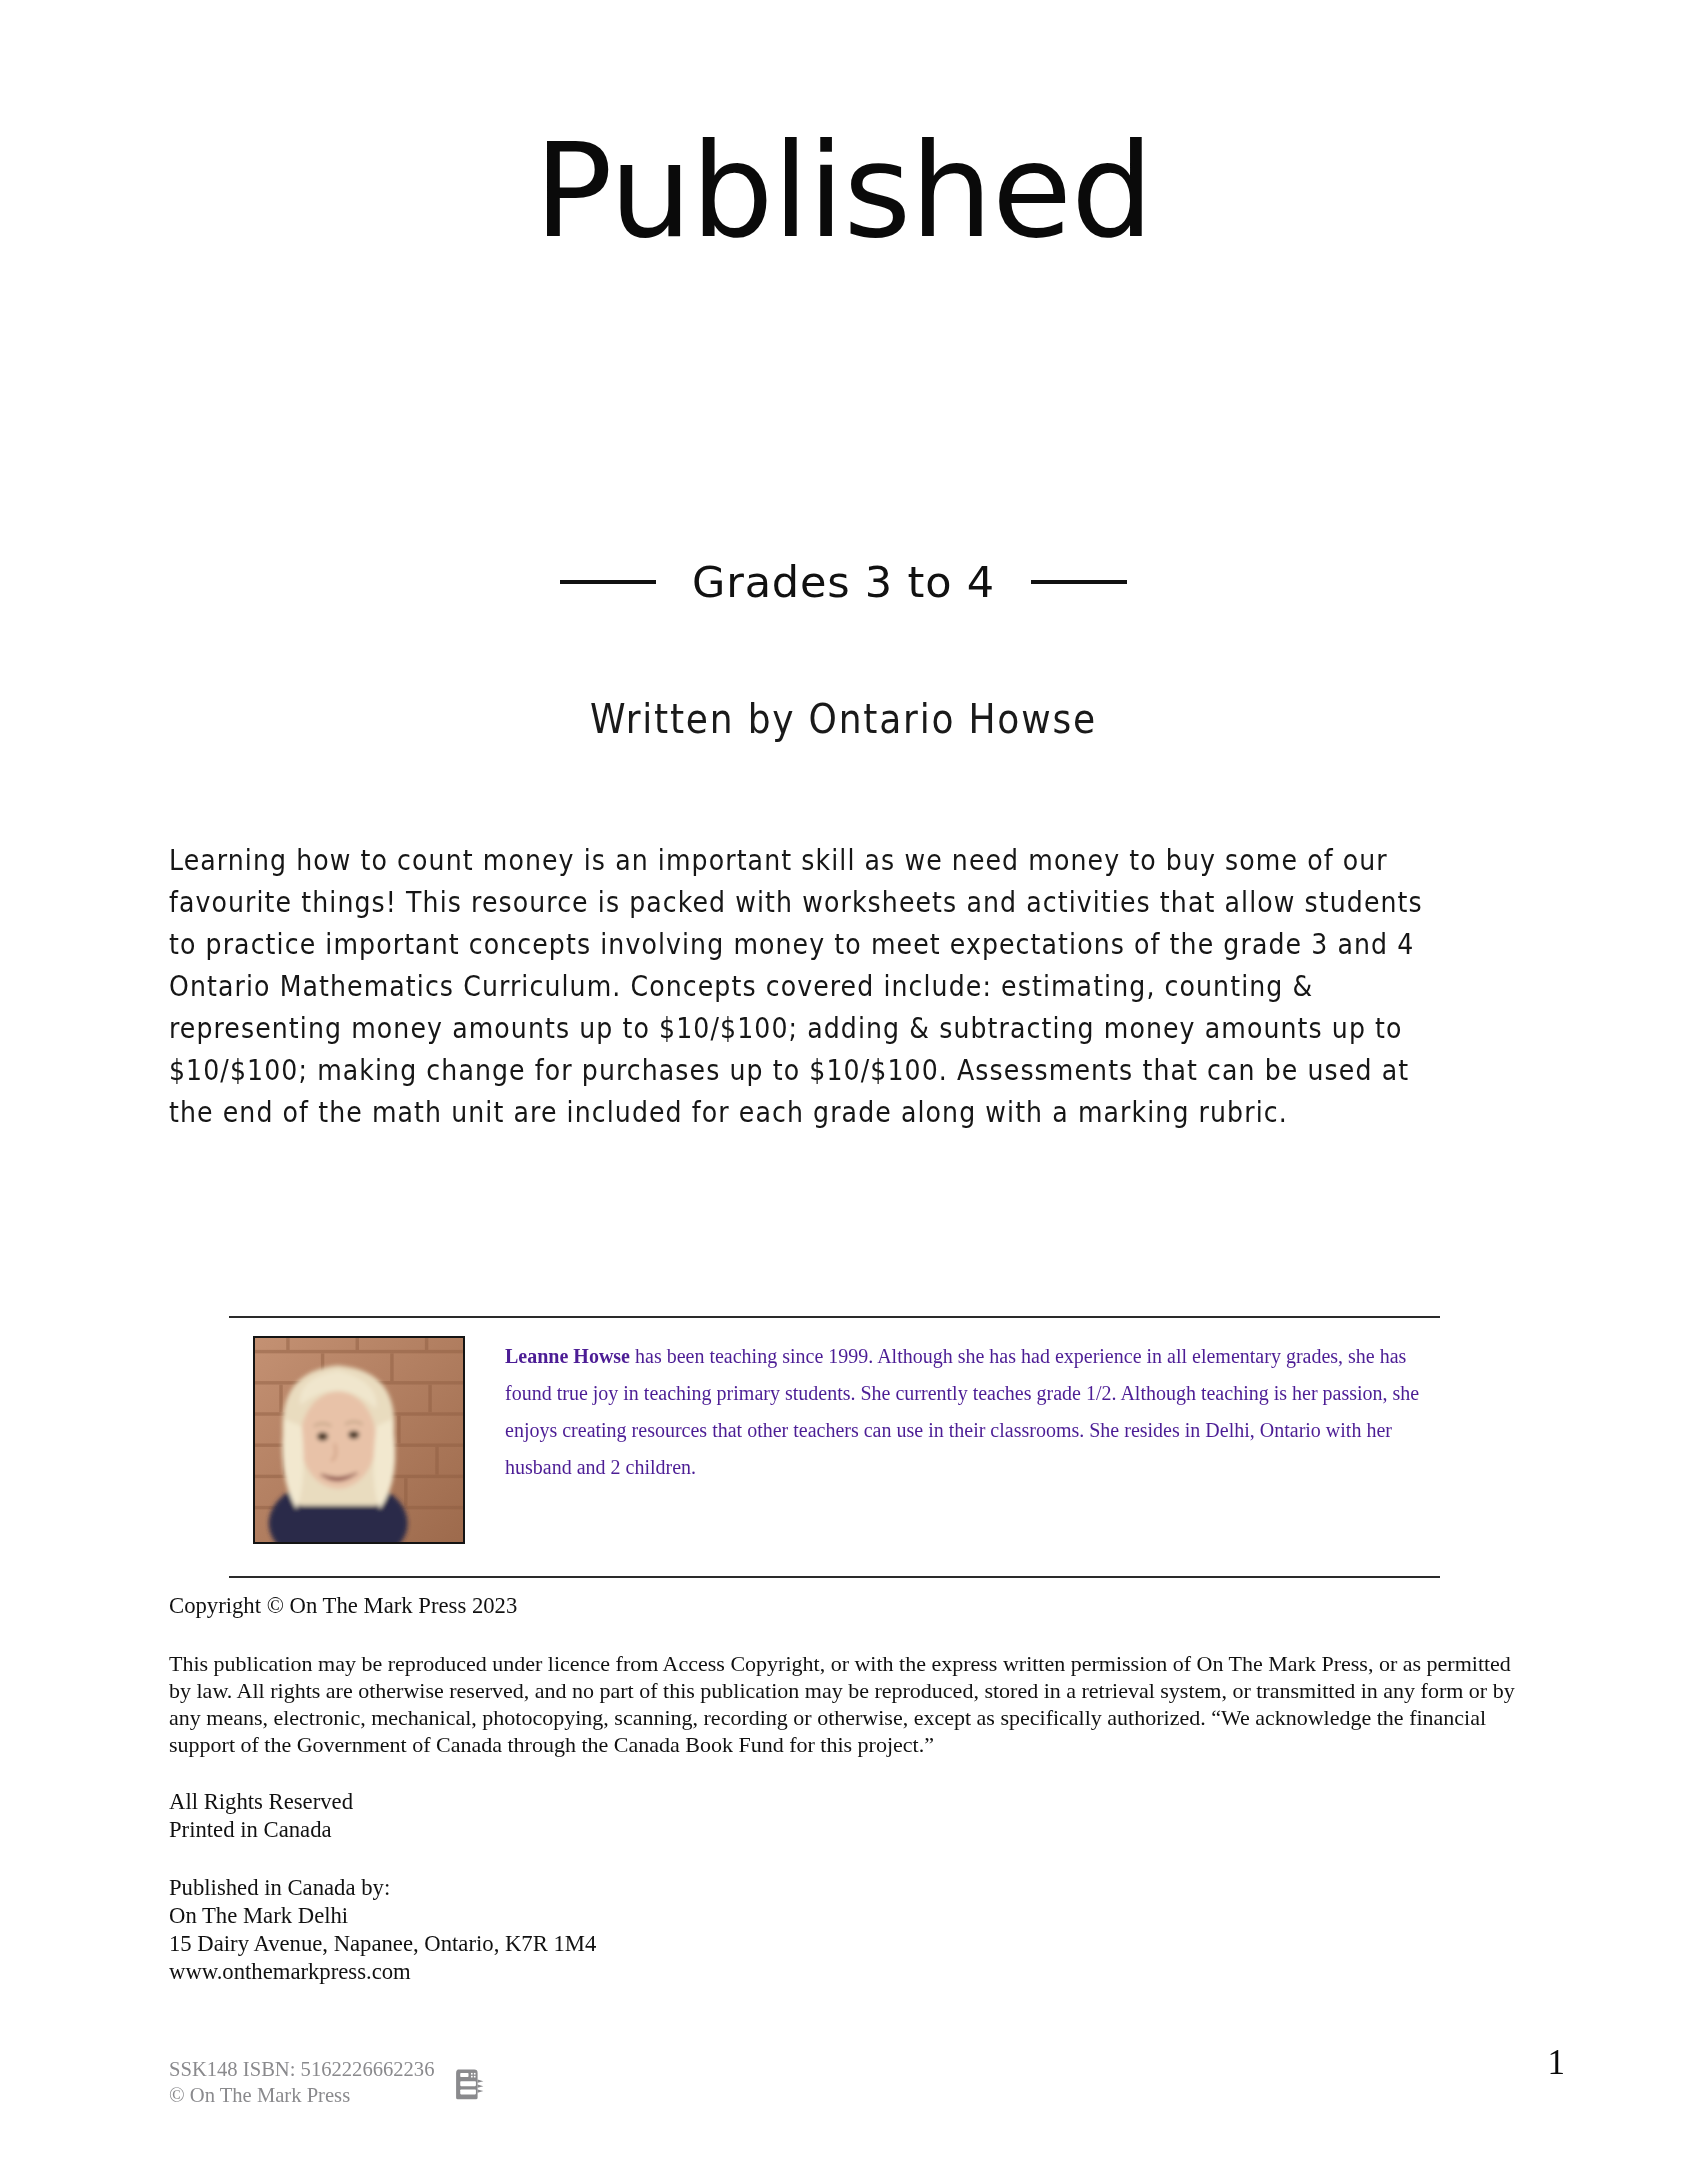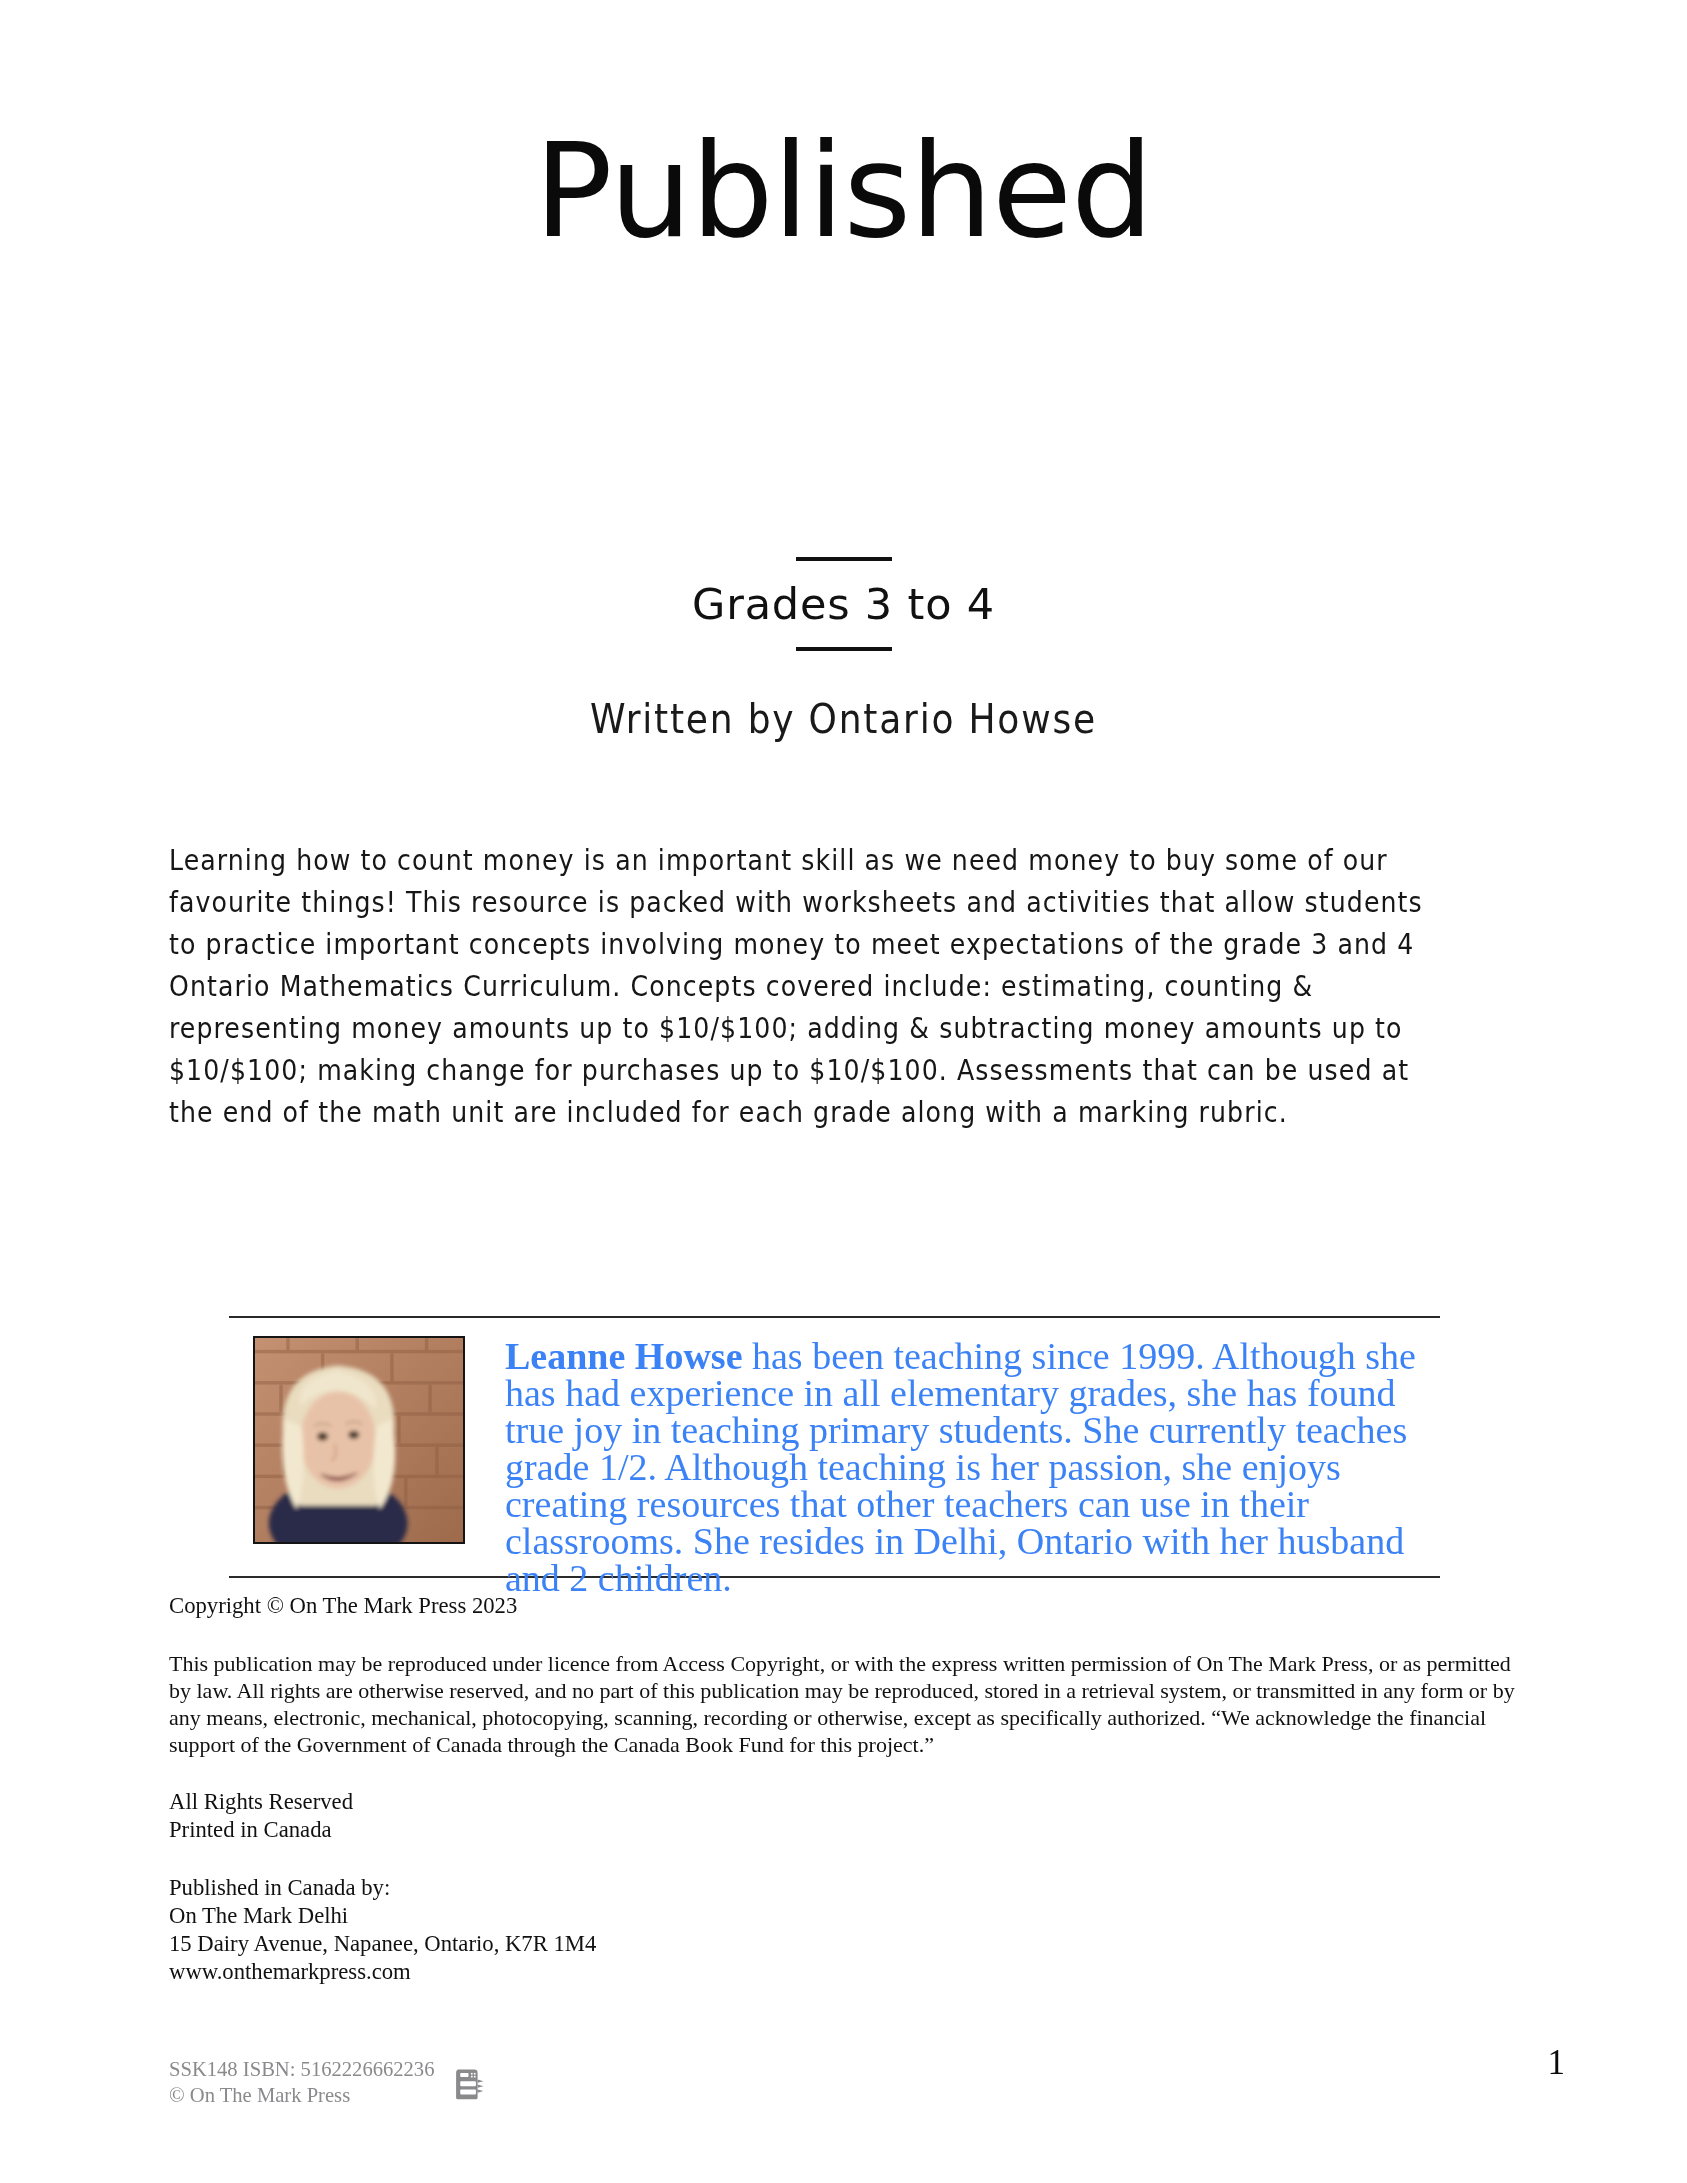--- a/index.html
+++ b/index.html
@@ -40,22 +40,21 @@
   }
 
   .grades-row {
     position: absolute;
     left: 0;
     right: 0;
     top: 557px;
     display: flex;
     align-items: center;
     justify-content: center;
-    gap: 18px;
-    flex-direction: column;
+    gap: 36px;
   }
   .grades-rule {
     width: 96px;
     height: 4.1px;
     background: #111111;
   }
   .grades-label {
     font-family: "DejaVu Sans", sans-serif;
     font-size: 43px;
     font-weight: 500;
@@ -125,23 +124,23 @@
     border: 2.5px solid #141414;
     overflow: hidden;
     position: relative;
     background: #b07a5a;
   }
   .bio-photo svg { display: block; width: 100%; height: 100%; }
 
   .bio-text {
     flex: 1;
     font-family: "Liberation Serif", serif;
-    font-size: 38px;
+    font-size: 20px;
     line-height: 37px;
-    color: #3b82f6;
+    color: #4c1d95;
     padding-top: 1.6px;
   }
   .bio-text b { font-weight: 700; }
 
   
   .legal {
     position: absolute;
     left: 169px;
     top: 1592px;
     width: 1351px;

